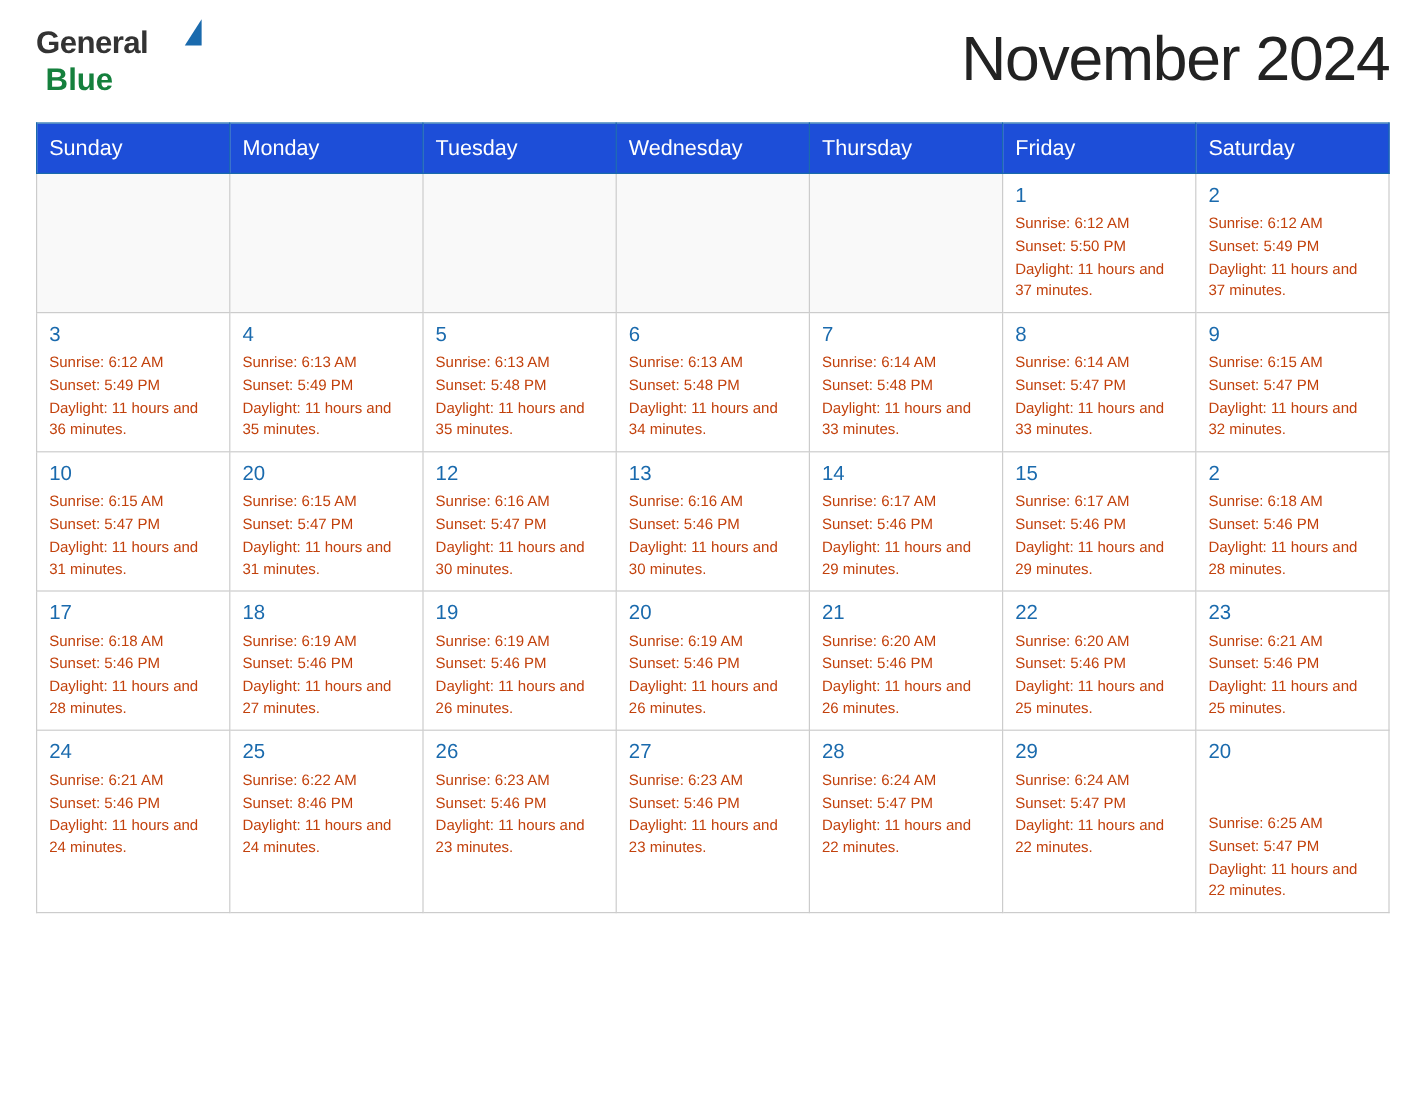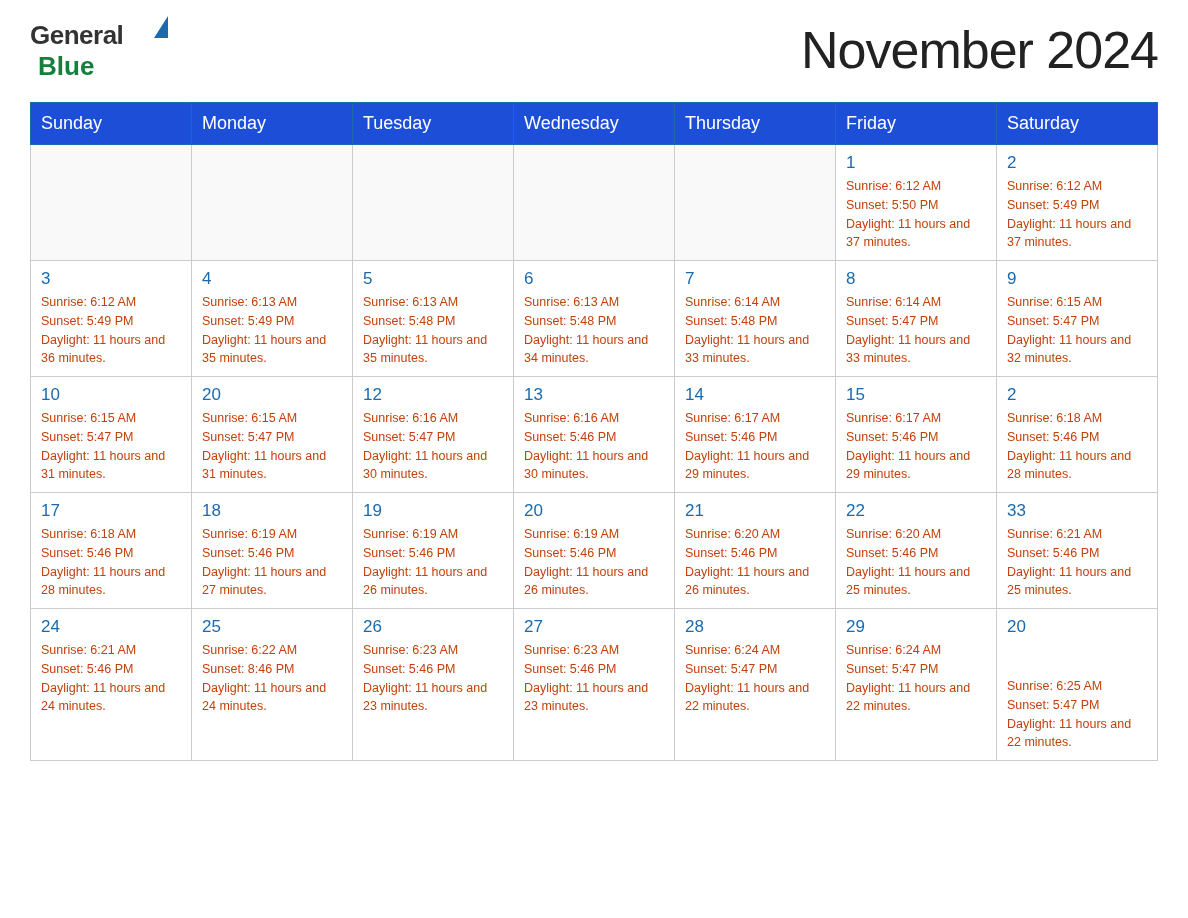--- a/index.html
+++ b/index.html
@@ -273,21 +273,21 @@
 Sunset: 5:46 PM
 Daylight: 11 hours and 26 minutes.</div>
         </td>
         <td>
           <span class="day-number">22</span>
           <div class="day-info" style="white-space: pre-line;">Sunrise: 6:20 AM
 Sunset: 5:46 PM
 Daylight: 11 hours and 25 minutes.</div>
         </td>
         <td>
-          <span class="day-number">33</span>
+          <span class="day-number">23</span>
           <div class="day-info" style="white-space: pre-line;">Sunrise: 6:21 AM
 Sunset: 5:46 PM
 Daylight: 11 hours and 25 minutes.</div>
         </td>
       </tr>
       <tr class="week-row">
         <td>
           <span class="day-number">24</span>
           <div class="day-info" style="white-space: pre-line;">Sunrise: 6:21 AM
 Sunset: 5:46 PM

